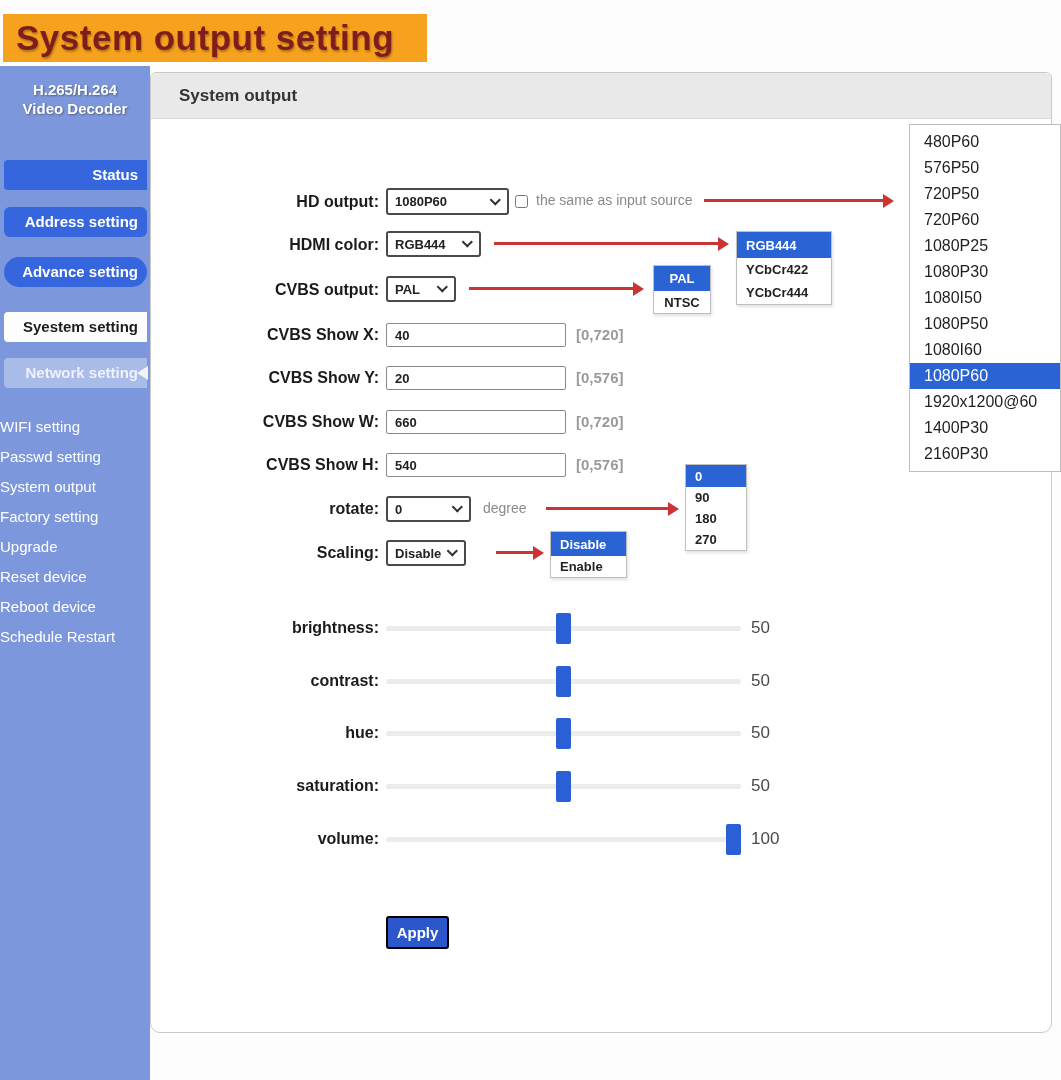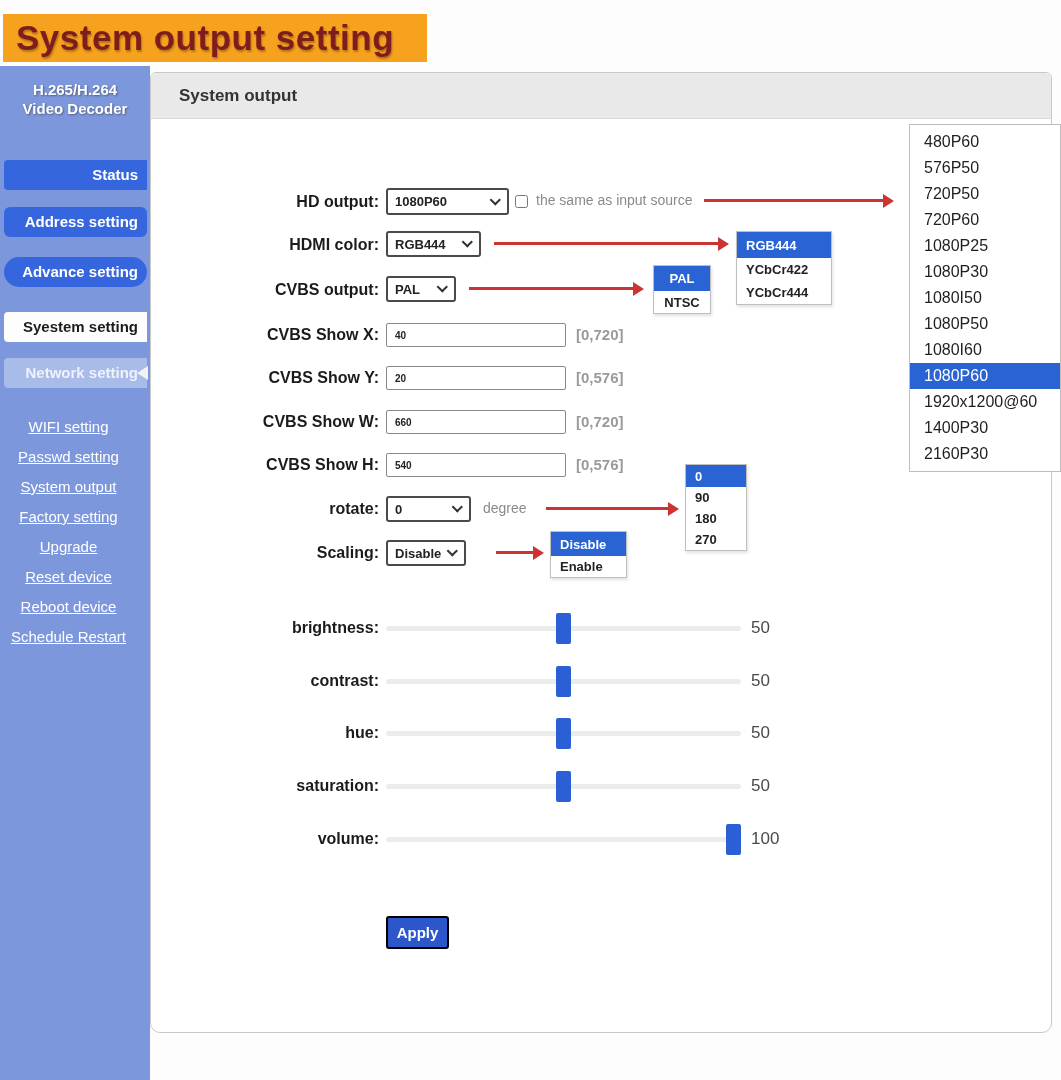--- a/index.html
+++ b/index.html
@@ -16,39 +16,39 @@
   .sidebar { position:absolute; left:0; top:66px; width:150px; height:1014px; background:#7D97DC; }
   .brand { position:absolute; top:14px; left:0; width:100%; text-align:center; color:#fff;
     font-weight:bold; font-size:15px; line-height:19px; text-shadow:1px 1px 2px rgba(50,50,50,0.55); }
   .nav-btn { position:absolute; left:4px; width:143px; height:30px; line-height:30px;
     border-radius:4px 0 0 4px; background:#3566DE; color:#fff; font-weight:bold; font-size:15px;
     text-align:right; padding-right:9px; cursor:pointer; }
   .nav-btn.active { background:#fdfdfd; color:#1c1c1c; }
   .nav-btn.hovered { background:#A9BBE9; color:#eef2fb; }
   .cursor-tri { position:absolute; right:-1px; top:8px; width:0; height:0;
     border-top:7px solid transparent; border-bottom:7px solid transparent; border-right:11px solid #f2f2f2; }
-  .sub-link { position:absolute; left:0; width:100%; height:20px; line-height:20px; text-align:center;
-    padding-right:13px; color:#fff; font-size:15px; cursor:pointer;text-decoration:underline; }
+  .sub-link { position:absolute; left:0; width:100%; height:20px; line-height:20px; text-align:left;
+    padding-right:13px; color:#fff; font-size:15px; cursor:pointer; }
 
   
   .panel { position:absolute; left:150px; top:72px; width:902px; height:961px; background:#fff;
     border:1px solid #c9c9c9; border-radius:6px 6px 10px 10px; }
   .panel-header { height:46px; background:#E9E9E9; border-bottom:1px solid #d8d8d8;
     border-radius:6px 6px 0 0; font-weight:bold; font-size:17px; color:#333;
     line-height:46px; padding-left:28px; }
 
   .f-label { position:absolute; left:28px; width:200px; height:22px; line-height:22px;
     text-align:right; font-weight:bold; font-size:16px; color:#1b1b1b; }
   .sel { position:absolute; border:2px solid #4a4a4a; border-radius:3px; background:#fff;
     display:flex; align-items:center; font-weight:bold; font-size:13px; color:#222;
     padding:0 7px; cursor:pointer; }
   .chev { margin-left:auto; width:8px; height:8px; border-left:2px solid #333;
     border-bottom:2px solid #333; transform:rotate(-45deg) translate(1px,-2px); }
   .txt-input { position:absolute; border:1px solid #8a8a8a; border-radius:2px;
-    font-family:inherit; font-weight:bold; font-size:10px; color:#222; padding:0 8px; background:#fff; }
+    font-family:inherit; font-weight:bold; font-size:13px; color:#222; padding:0 8px; background:#fff; }
   .range-hint { position:absolute; color:#9a9a9a; font-size:15px; font-weight:bold; }
   .muted-txt { position:absolute; color:#8a8a8a; font-size:14px; }
 
   .arrow { position:absolute; height:3px; background:#CC3333; }
   .arrow:after { content:""; position:absolute; right:-10px; top:-5.5px; width:0; height:0;
     border-left:11px solid #CC3333; border-top:7px solid transparent; border-bottom:7px solid transparent; }
 
   .popup { position:absolute; background:#fff; border:1px solid #bfbfbf;
     box-shadow:1px 2px 3px rgba(0,0,0,0.12); }
   .popup .opt { font-weight:bold; font-size:13px; color:#222; padding:0 9px;

